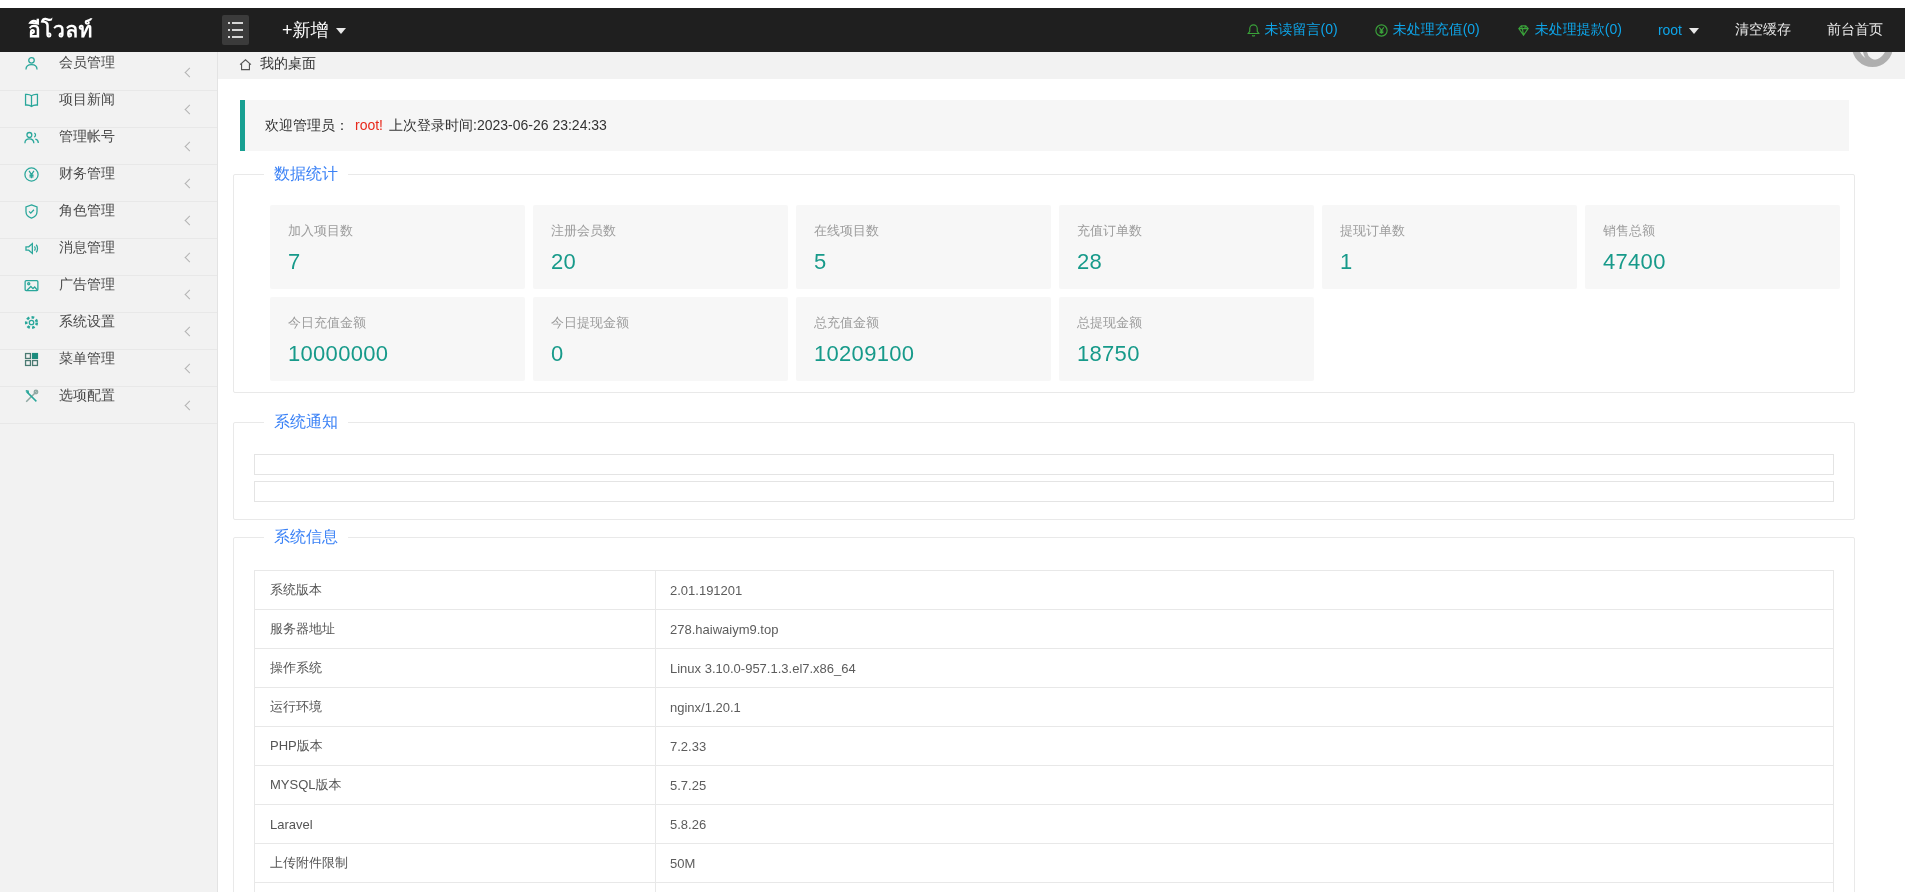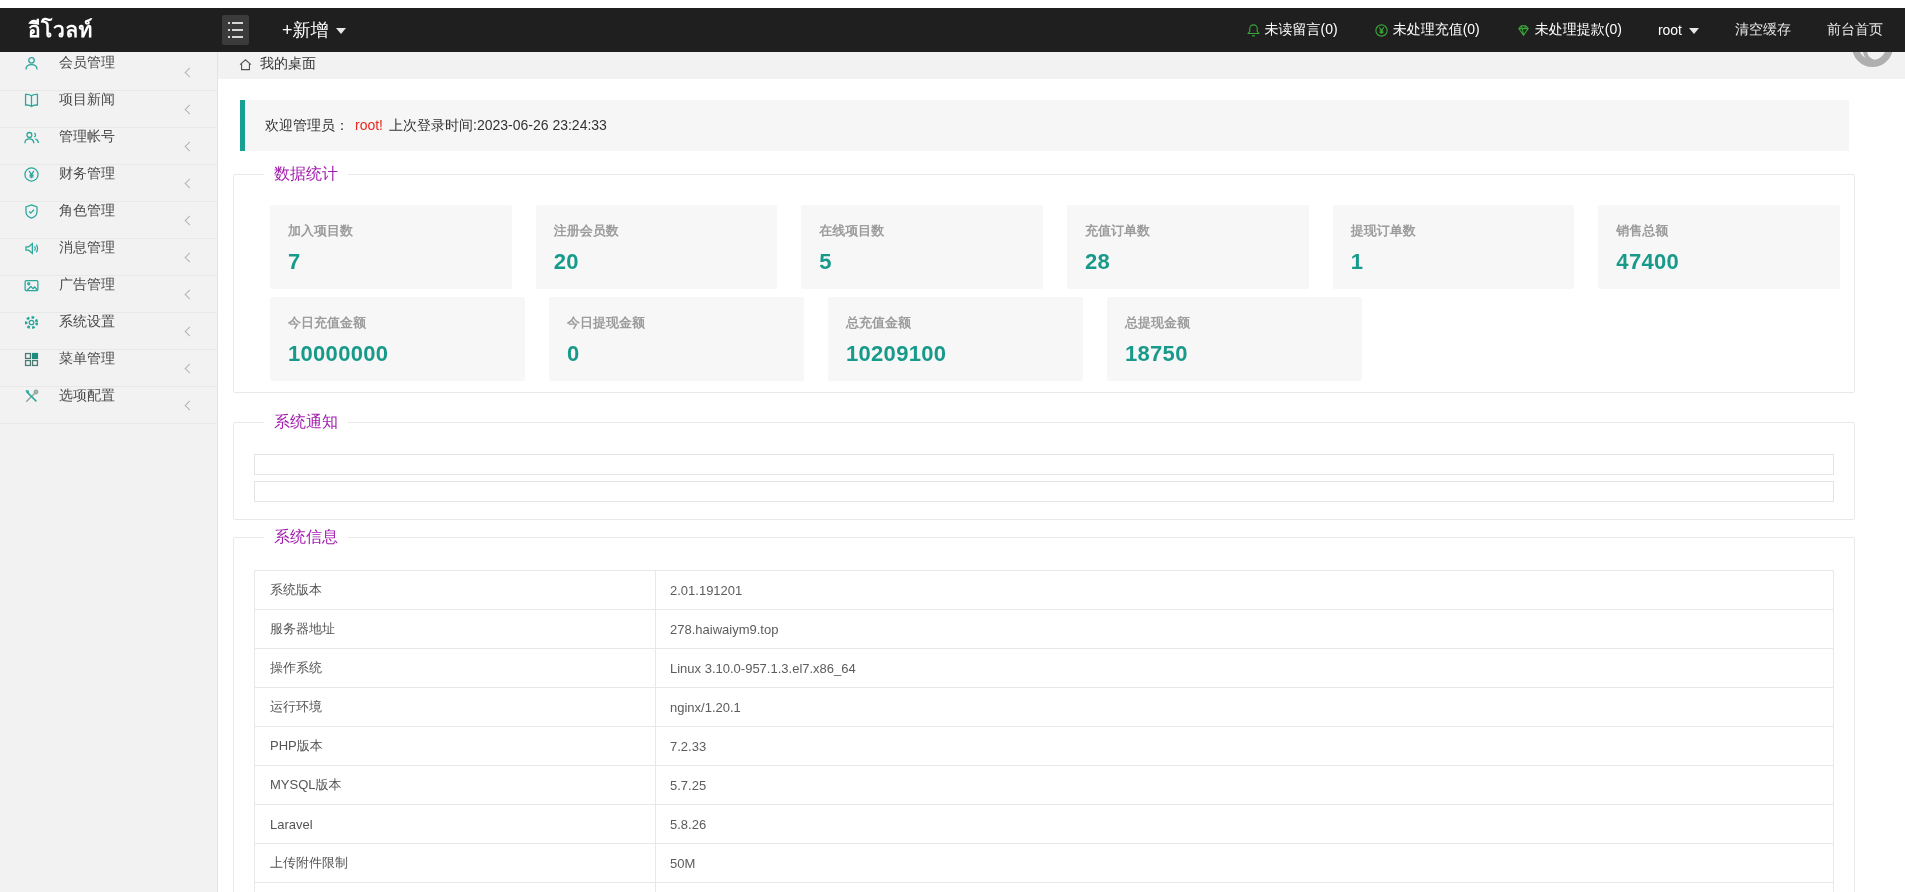--- a/index.html
+++ b/index.html
@@ -13,21 +13,21 @@
   .topbar { position:absolute; top:8px; left:0; width:1905px; height:44px; background:#1f1f1f; z-index:10; }
   .logo { position:absolute; left:28px; top:0; height:44px; line-height:44px; color:#fff; font-size:21px; font-weight:bold; letter-spacing:.5px; }
   .hamburger { position:absolute; left:222px; top:7px; width:27px; height:30px; background:#3b3b3b; border:none; border-radius:2px; cursor:pointer; padding:7px 6px; display:flex; flex-direction:column; justify-content:space-between; }
   .hamburger .bar { display:flex; align-items:center; height:2px; }
   .hamburger .bar::before { content:""; width:2px; height:2px; background:#d6d6d6; margin-right:2px; }
   .hamburger .bar::after { content:""; flex:1; height:2px; background:#d6d6d6; }
   .addnew { position:absolute; left:282px; top:0; height:44px; display:flex; align-items:center; color:#fff; font-size:18px; cursor:pointer; }
   .caret-down { width:0; height:0; border-left:5px solid transparent; border-right:5px solid transparent; border-top:6px solid #e8e8e8; display:inline-block; margin-left:7px; margin-top:2px; }
   .topbar-right { position:absolute; right:22px; top:0; height:44px; display:flex; align-items:center; gap:36px; }
   .tb-link { font-size:14px; color:#e8e8e8; cursor:pointer; display:flex; align-items:center; white-space:nowrap; }
-  .tb-link.green { color:#ffffff; }
+  .tb-link.green { color:#0ea5e9; }
   .tb-link .ticon { display:inline-flex; margin-right:4px; }
 
   
   .float-ring { position:absolute; left:1852px; top:26px; width:41px; height:41px; border:7px solid #9f9f9f; border-radius:50%; opacity:.8; z-index:5; cursor:pointer; }
   .float-ring::before { content:""; position:absolute; left:4px; top:4px; width:19px; height:19px; border:4px solid #9f9f9f; border-right-color:transparent; border-radius:50%; transform:rotate(35deg); }
 
   
   .sidebar { position:absolute; left:0; top:44px; width:218px; bottom:0; background:#f2f2f2; border-right:1px solid #e3e3e3; padding-top:10px; }
   .side-item { position:relative; height:37px; display:flex; align-items:flex-start; padding-left:22px; border-bottom:1px solid #e8e8e8; font-size:14px; color:#4a4a4a; cursor:pointer; }
   .side-item .sicon { width:18px; height:18px; display:inline-flex; align-items:center; justify-content:center; margin-right:19px; color:#2aa79b; }
@@ -37,23 +37,23 @@
   .crumbbar { position:absolute; left:218px; top:44px; right:0; height:41px; background:#f2f2f2; border-bottom:1px solid #eaeaea; display:flex; align-items:center; padding-left:20px; }
   .crumb { display:flex; align-items:center; font-size:14px; color:#333; cursor:pointer; }
   .crumb .hicon { display:inline-flex; margin-right:7px; color:#555; }
 
   
   .content { position:absolute; left:218px; top:79px; right:0; bottom:0; background:#fff; padding:0 50px 0 15px; overflow:hidden; }
   .welcome { margin:21px 6px 0 7px; height:51px; line-height:51px; background:#f6f6f6; border-left:5px solid #18a092; padding-left:20px; font-size:14px; color:#333; }
   .welcome .uname { color:#e8291c; margin:0 6px; }
 
   .panel { position:relative; border:1px solid #e9e9e9; border-radius:2px; }
-  .panel .legend { position:absolute; top:-11px; left:30px; background:#fff; padding:0 10px; font-size:16px; color:#a21caf; }
+  .panel .legend { position:absolute; top:-11px; left:30px; background:#fff; padding:0 10px; font-size:16px; color:#3b82f6; }
   .panel.stats { margin-top:23px; padding:30px 14px 11px 36px; }
-  .cards-row { display:flex; gap:24px;font-weight:bold; }
+  .cards-row { display:flex; gap:8px; }
   .cards-row + .cards-row { margin-top:8px;align-items:center; }
   .stat-card { width:255px; height:84px; background:#f7f7f7; border-radius:2px; }
   .stat-card .slabel { margin:17px 0 0 18px; font-size:13px; color:#9c9c9c; }
   .stat-card .svalue { margin:9px 0 0 18px; font-size:22px; color:#179a8a; letter-spacing:.3px; }
 
   .panel.notices { margin-top:29px; padding:31px 20px 17px 20px; }
   .notice-row { height:21px; background:#fff; border:1px solid #e4e4e4; margin-bottom:6px; font-size:12px; line-height:19px; padding-left:8px; color:#666; }
   .notice-row:last-child { margin-bottom:0; }
 
   .panel.sysinfo { margin-top:17px; padding:32px 20px 40px 20px; }

